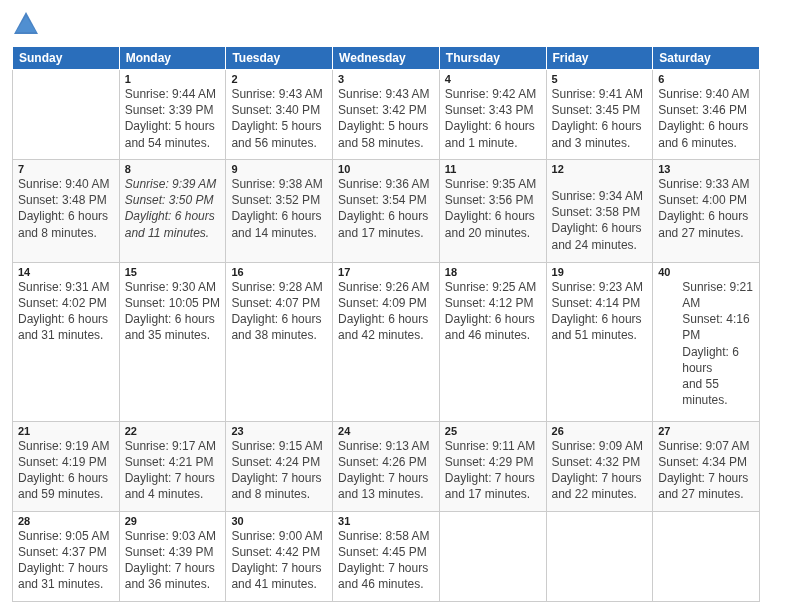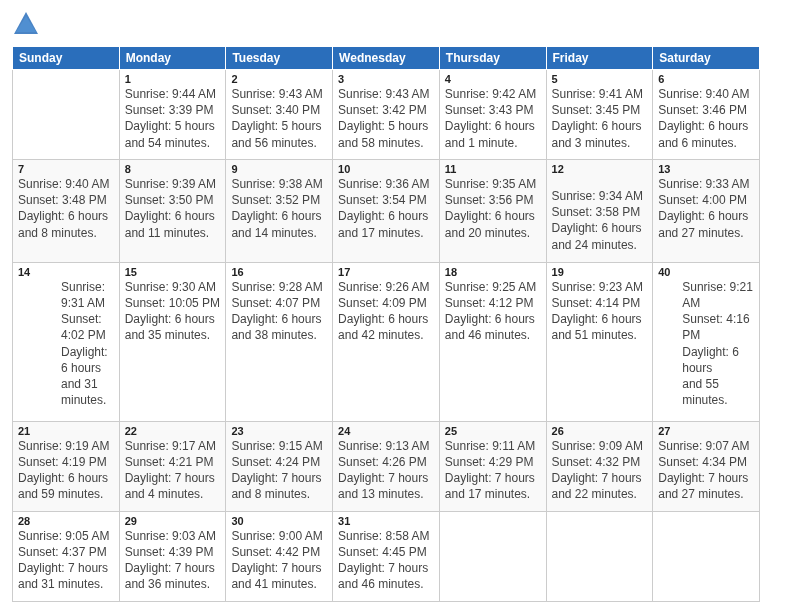--- a/index.html
+++ b/index.html
@@ -184,21 +184,21 @@
         <tr>
           <td>
             <span class="cell-day">7</span>
             <div class="cell-info" style="white-space: pre-line;">Sunrise: 9:40 AM
 Sunset: 3:48 PM
 Daylight: 6 hours
 and 8 minutes.</div>
           </td>
           <td>
             <span class="cell-day">8</span>
-            <div class="cell-info" style="white-space: pre-line;">Sunrise: 9:39 AM
+            <div class="cell-info" style="white-space: pre-line; font-style: italic;">Sunrise: 9:39 AM
 Sunset: 3:50 PM
 Daylight: 6 hours
 and 11 minutes.</div>
           </td>
           <td>
             <span class="cell-day">9</span>
             <div class="cell-info" style="white-space: pre-line;">Sunrise: 9:38 AM
 Sunset: 3:52 PM
 Daylight: 6 hours
 and 14 minutes.</div>
@@ -228,21 +228,21 @@
             <span class="cell-day">13</span>
             <div class="cell-info" style="white-space: pre-line;">Sunrise: 9:33 AM
 Sunset: 4:00 PM
 Daylight: 6 hours
 and 27 minutes.</div>
           </td>
         </tr>
         <tr>
           <td>
             <span class="cell-day">14</span>
-            <div class="cell-info" style="white-space: pre-line; margin-left: 43px;">Sunrise: 9:31 AM
+            <div class="cell-info" style="white-space: pre-line;">Sunrise: 9:31 AM
 Sunset: 4:02 PM
 Daylight: 6 hours
 and 31 minutes.</div>
           </td>
           <td>
             <span class="cell-day">15</span>
             <div class="cell-info" style="white-space: pre-line;">Sunrise: 9:30 AM
 Sunset: 10:05 PM
 Daylight: 6 hours
 and 35 minutes.</div>

